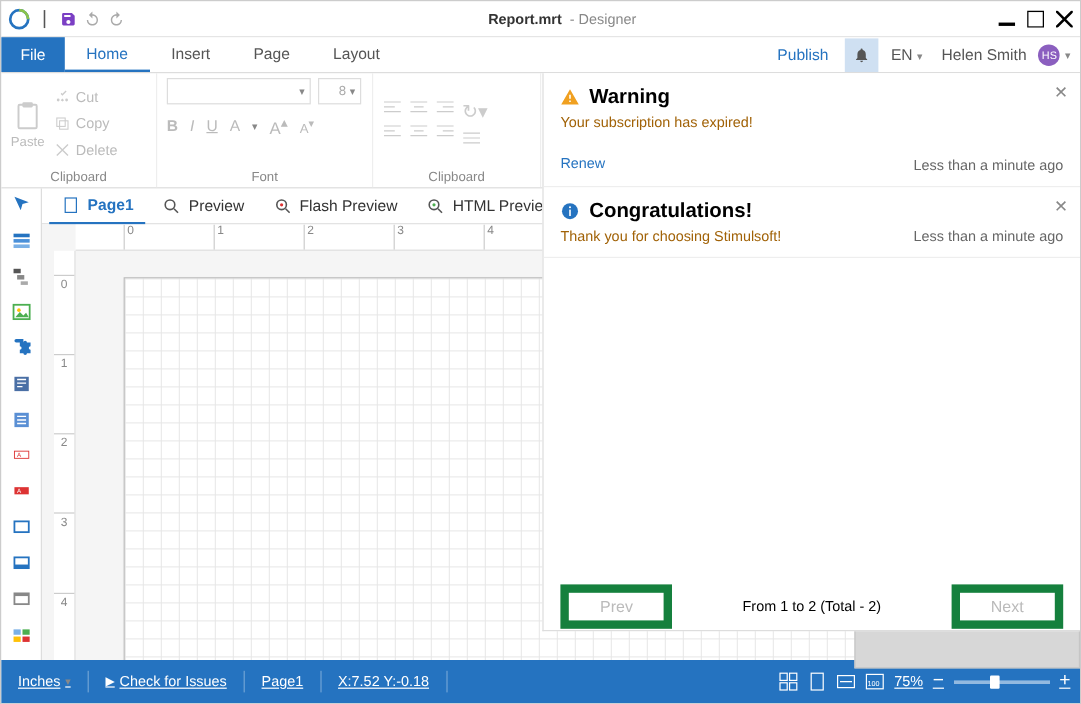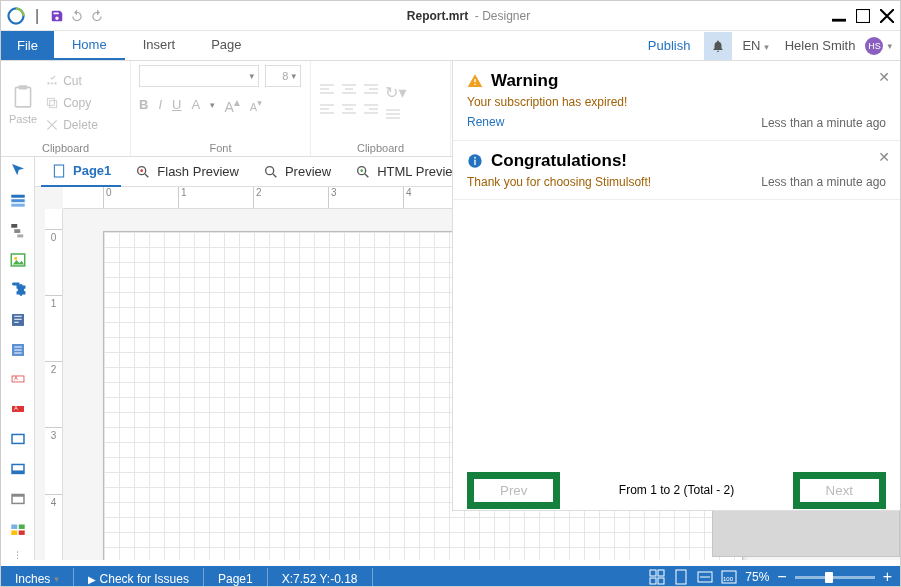--- a/index.html
+++ b/index.html
@@ -57,30 +57,30 @@
 .v-ruler { position: absolute; left: 10px; top: 22px; bottom: 0; width: 18px; background: #fff; border-right: 1px solid #ddd; display: flex; flex-direction: column; font-size: 10px; color: #888; }
 .v-ruler span { height: 75px; border-top: 1px solid #ccc; padding-top: 2px; display: flex; justify-content: center; }
 .page-canvas { position: absolute; left: 68px; top: 44px; width: 640px; height: 520px; background: #fff; border: 1px solid #bbb; box-shadow: 2px 2px 4px rgba(0,0,0,.1);
   background-image: linear-gradient(#e6e6e6 1px, transparent 1px), linear-gradient(90deg, #e6e6e6 1px, transparent 1px);
   background-size: 15px 15px; }
 
 .notif-panel { position: absolute; right: 0; top: 60px; width: 448px; background: #fff; border-left: 1px solid #ddd; border-bottom: 1px solid #ddd; z-index: 50; }
 .notif { border-bottom: 1px solid #eee; padding: 10px 14px; position: relative; }
 .notif-head { display: flex; align-items: center; gap: 8px; font-weight: 600; font-size: 17px; margin-bottom: 4px; }
 .notif-body { font-size: 12px; color: #a16207; }
-.notif-link { color: #2573c0; font-size: 12px; cursor: pointer; display: inline-block; margin-top: 6px; }
+.notif-link { color: #2573c0; font-size: 12px; cursor: pointer; display: inline-block; margin-top: 20px; }
 .notif-time { position: absolute; right: 14px; bottom: 10px; font-size: 12px; color: #666; }
 .notif-close { position: absolute; right: 10px; top: 8px; cursor: pointer; color: #888; font-size: 14px; }
 .notif-pager { height: 40px; display: flex; align-items: center; justify-content: space-between; padding: 0 14px; font-size: 12px; }
 .pager-btn { border: 7px solid #15803d; color: #bbb; padding: 4px 26px; background: #fff; cursor: default; }
 .notif-filler { height: 270px; }
 
 .right-strip { position: absolute; right: 0; top: 504px; width: 188px; height: 52px; background: #d7d7d7; border: 1px solid #c5c5c5; z-index: 30; }
 
-.statusbar { position: absolute; left: 0; right: 0; bottom: 0; height: 20px; background: #2573c0; color: #fff; display: flex; align-items: flex-end; font-size: 12px; padding: 0 8px; gap: 8px; }
+.statusbar { position: absolute; left: 0; right: 0; bottom: 0; height: 36px; background: #2573c0; color: #fff; display: flex; align-items: center; font-size: 12px; padding: 0 8px; gap: 8px; text-decoration: underline; }
 .sb-item { padding: 0 6px; cursor: pointer; display: flex; align-items: center; gap: 4px; }
 .sb-sep { width: 1px; height: 18px; background: rgba(255,255,255,.35); }
 .sb-right { margin-left: auto; display: flex; align-items: center; gap: 8px; }
 .sb-icon { width: 16px; height: 16px; }
 .zoom-slider { width: 80px; height: 3px; background: rgba(255,255,255,.5); position: relative; }
 .zoom-thumb { position: absolute; left: 30px; top: -4px; width: 8px; height: 11px; background: #fff; border-radius: 1px; }
 
 svg { display: block; }
 </style>
 </head>
@@ -124,20 +124,21 @@
         <path d="M0 0 L10 10 M10 0 L0 10" stroke="#000" stroke-width="1.5"></path>
       </svg>
   </div>
 </div>
 
 <div class="ribbon-tabs">
   <div class="file-tab">File</div>
   <div class="tab active">Home</div>
   <div class="tab">Insert</div>
   <div class="tab">Page</div>
+  <div class="tab">Layout</div>
   <div class="ribbon-right">
     <div class="publish">Publish</div>
     <div class="bell-btn">
         <svg width="14" height="14" viewBox="0 0 24 24">
           <path fill="#555" d="M12 22a2 2 0 0 0 2-2h-4a2 2 0 0 0 2 2zm6-6V11c0-3.1-1.6-5.6-4.5-6.3V4a1.5 1.5 0 0 0-3 0v.7C7.6 5.4 6 7.9 6 11v5l-2 2v1h16v-1l-2-2z"></path>
         </svg>
       </div>
     <div class="lang"><span>EN</span> <span class="caret">▾</span></div>
     <div class="user-name">Helen Smith</div>
     <div class="avatar">HS</div>
@@ -301,31 +302,31 @@
     <div class="doc-tabs">
       <div class="dtab active">
         <svg class="ic" viewBox="0 0 24 24">
             <rect x="5" y="3" width="14" height="18" fill="#fff" stroke="#2573c0" stroke-width="1.5"></rect>
           </svg>
         <span>Page1</span>
       </div>
       <div class="dtab">
         <svg class="ic" viewBox="0 0 24 24">
             <circle cx="10" cy="10" r="6" fill="none" stroke="#555" stroke-width="2"></circle>
+            <path d="M15 15l5 5" stroke="#555" stroke-width="2"></path>
+          </svg>
+        <span>Preview</span>
+      </div>
+      <div class="dtab">
+        <svg class="ic" viewBox="0 0 24 24">
+            <circle cx="10" cy="10" r="6" fill="none" stroke="#555" stroke-width="2"></circle>
             <circle cx="10" cy="10" r="2" fill="#d33"></circle>
             <path d="M15 15l5 5" stroke="#555" stroke-width="2"></path>
           </svg>
         <span>Flash Preview</span>
-      </div>
-      <div class="dtab">
-        <svg class="ic" viewBox="0 0 24 24">
-            <circle cx="10" cy="10" r="6" fill="none" stroke="#555" stroke-width="2"></circle>
-            <path d="M15 15l5 5" stroke="#555" stroke-width="2"></path>
-          </svg>
-        <span>Preview</span>
       </div>
       <div class="dtab">
         <svg class="ic" viewBox="0 0 24 24">
             <circle cx="10" cy="10" r="6" fill="none" stroke="#555" stroke-width="2"></circle>
             <circle cx="10" cy="10" r="2" fill="#4caf50"></circle>
             <path d="M15 15l5 5" stroke="#555" stroke-width="2"></path>
           </svg>
         <span>HTML Preview</span>
       </div>
     </div>

